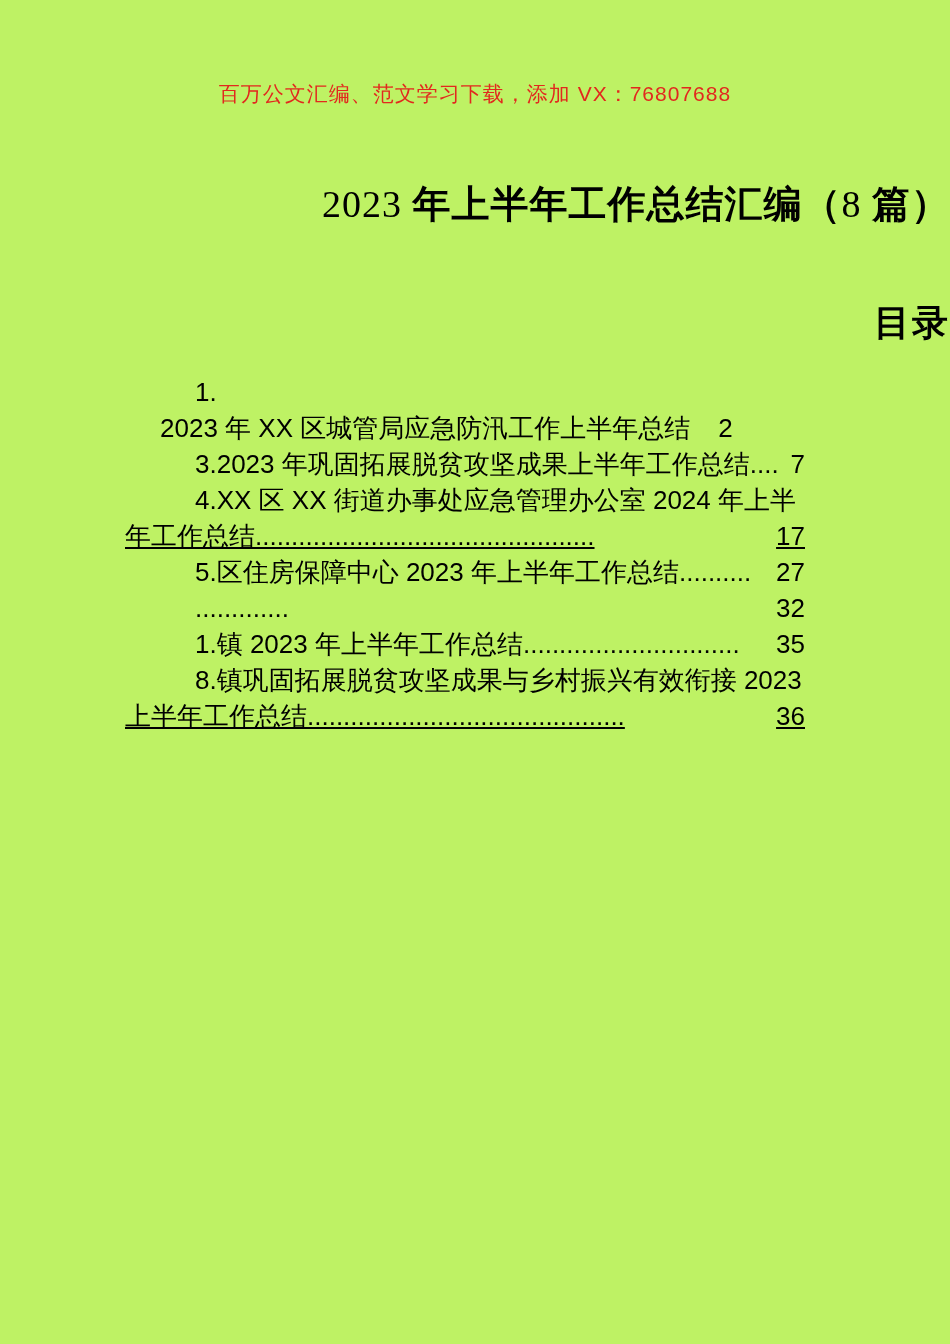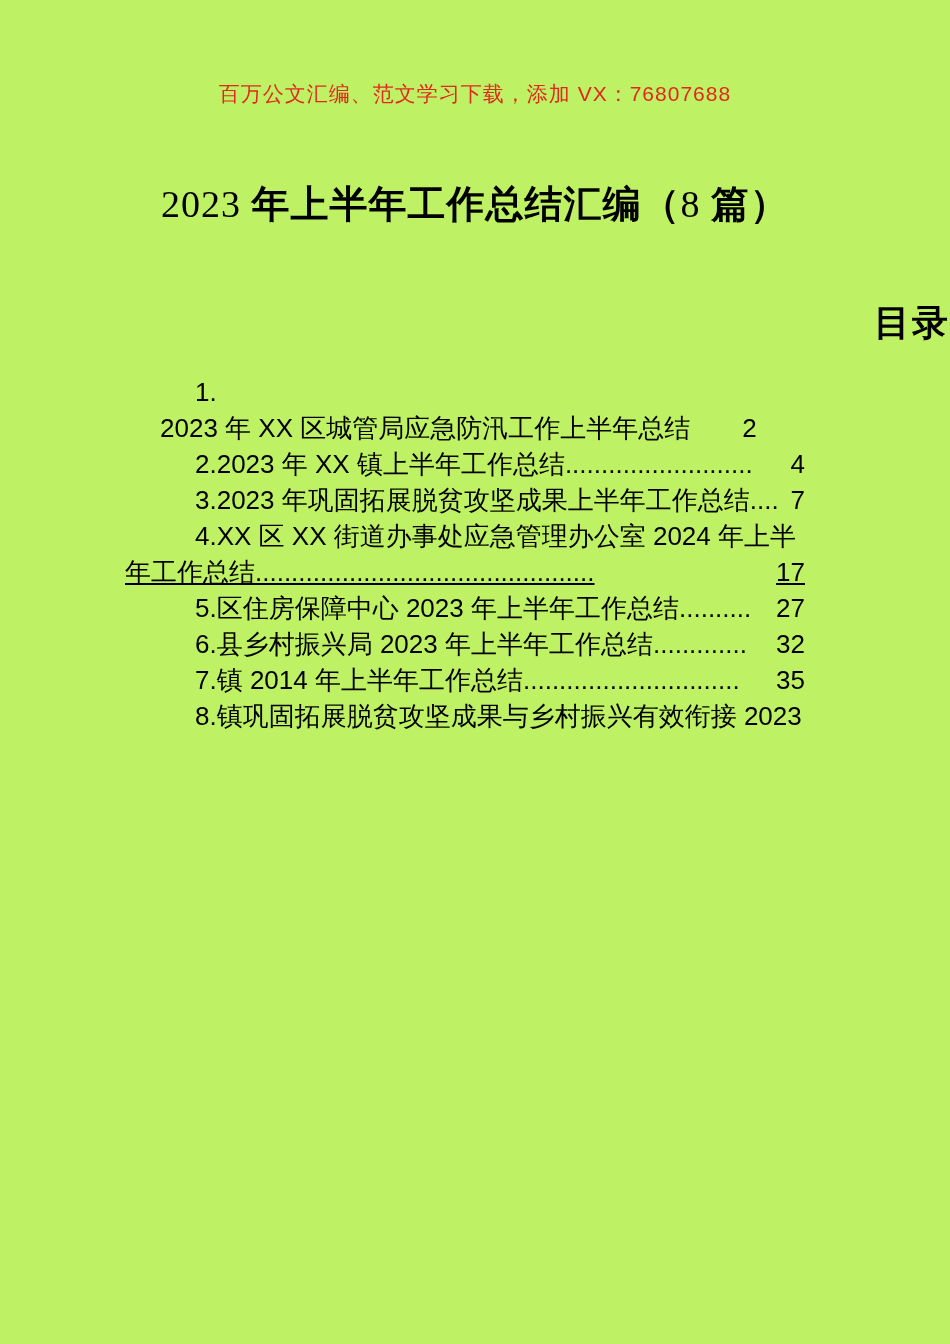--- a/index.html
+++ b/index.html
@@ -26,21 +26,21 @@
     font-weight: 500;
     color: #e2281e;
     letter-spacing: 1px;
     white-space: nowrap;
   }
   .doc-title {
     position: absolute;
     top: 179px;
     left: 0;
     width: 100%;
-    text-align: center;
+    text-align: right;
     font-size: 38px;
     font-weight: 600;
     letter-spacing: 1px;
     white-space: nowrap;
   }
   .doc-title .latin-serif {
     font-family: "Liberation Serif", "DejaVu Serif", serif;
     font-weight: 400;
   }
   .toc-heading {
@@ -62,21 +62,21 @@
     font-weight: 500;
   }
   .toc-line {
     display: flex;
     align-items: baseline;
     height: 36px;
     line-height: 36px;
     white-space: nowrap;
   }
   .t-first   { padding-left: 70px; }
-  .t-cont1   { padding-left: 35px; gap: 24px; }
+  .t-cont1   { padding-left: 35px; }
   .t-cont    { padding-left: 0; text-decoration: underline; }
   .toc-text  { flex: 0 0 auto; }
   .dot-leader {
     flex: 1 1 auto;
     min-width: 0;
     overflow: hidden;
     white-space: nowrap;
   }
   .page-num  { flex: 0 0 auto; }
   .page-num-tab { margin-left: 28px; }
@@ -98,25 +98,20 @@
 
     <div class="toc-line t-first">
       <span class="toc-text">1.</span>
     </div>
 
     <div class="toc-line t-cont1">
       <span class="toc-text">2023 年 XX 区城管局应急防汛工作上半年总结</span>
       <span class="page-num page-num-tab">2</span>
     </div>
 
-    <div class="toc-line t-first">
-      <span class="toc-text">2.2023 年 XX 镇上半年工作总结</span>
-      <span class="dot-leader">..........................</span>
-      <span class="page-num">4</span>
-    </div>
 
     <div class="toc-line t-first">
       <span class="toc-text">3.2023 年巩固拓展脱贫攻坚成果上半年工作总结</span>
       <span class="dot-leader">....</span>
       <span class="page-num">7</span>
     </div>
 
     <div class="toc-line t-first">
       <span class="toc-text">4.XX 区 XX 街道办事处应急管理办公室 2024 年上半</span>
     </div>
@@ -127,30 +122,34 @@
       <span class="page-num">17</span>
     </div>
 
     <div class="toc-line t-first">
       <span class="toc-text">5.区住房保障中心 2023 年上半年工作总结</span>
       <span class="dot-leader">..........</span>
       <span class="page-num">27</span>
     </div>
 
     <div class="toc-line t-first">
-      <span class="toc-text">6.县乡村振兴局 2023 年上半年工作总结</span>
       <span class="dot-leader">.............</span>
       <span class="page-num">32</span>
     </div>
 
     <div class="toc-line t-first">
-      <span class="toc-text">7.镇 2014 年上半年工作总结</span>
+      <span class="toc-text">1.镇 2023 年上半年工作总结</span>
       <span class="dot-leader">..............................</span>
       <span class="page-num">35</span>
     </div>
 
     <div class="toc-line t-first">
       <span class="toc-text">8.镇巩固拓展脱贫攻坚成果与乡村振兴有效衔接 2023</span>
     </div>
 
+    <div class="toc-line t-cont">
+      <span class="toc-text">上半年工作总结</span>
+      <span class="dot-leader">............................................</span>
+      <span class="page-num">36</span>
+    </div>
 
   </div>
 </div>
 
 </body></html>

